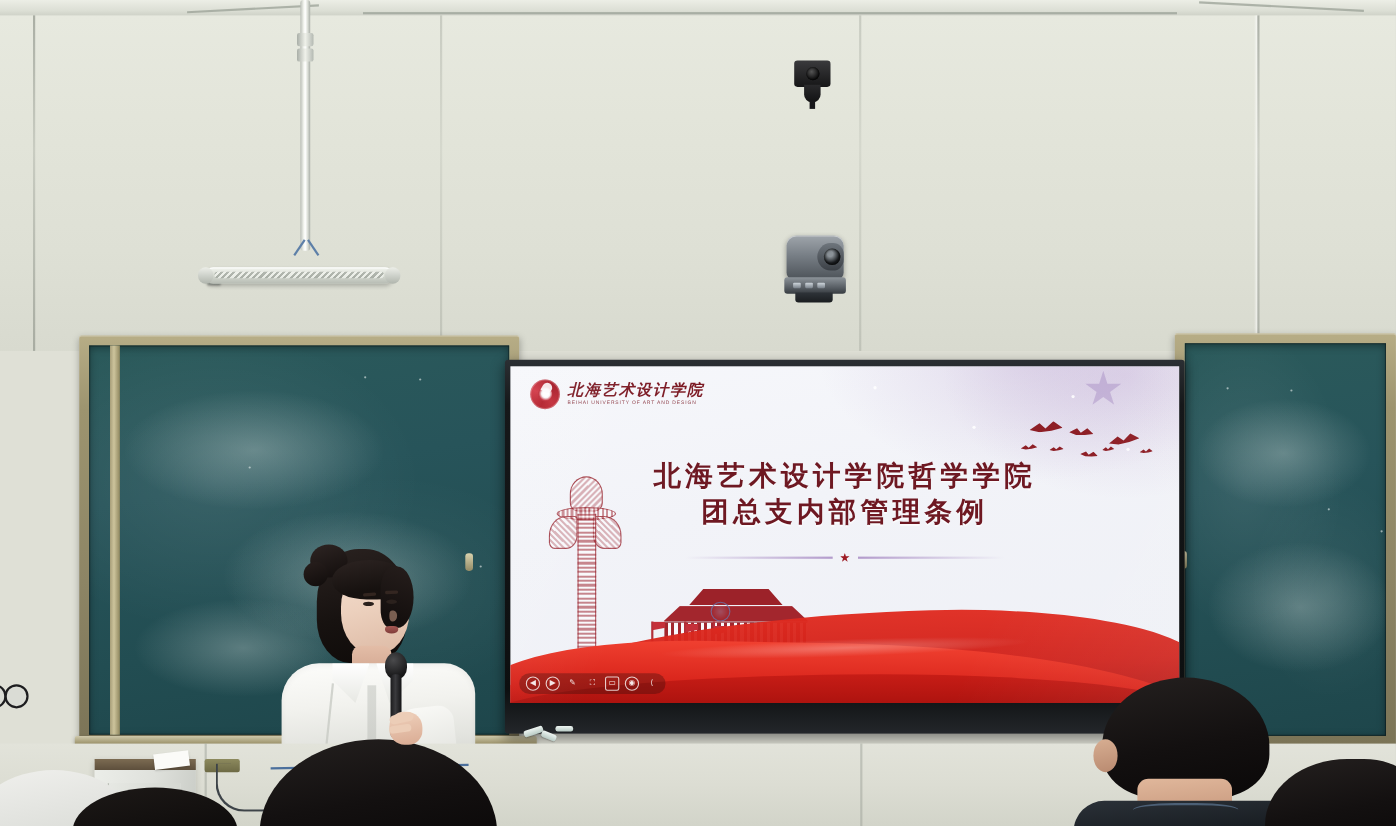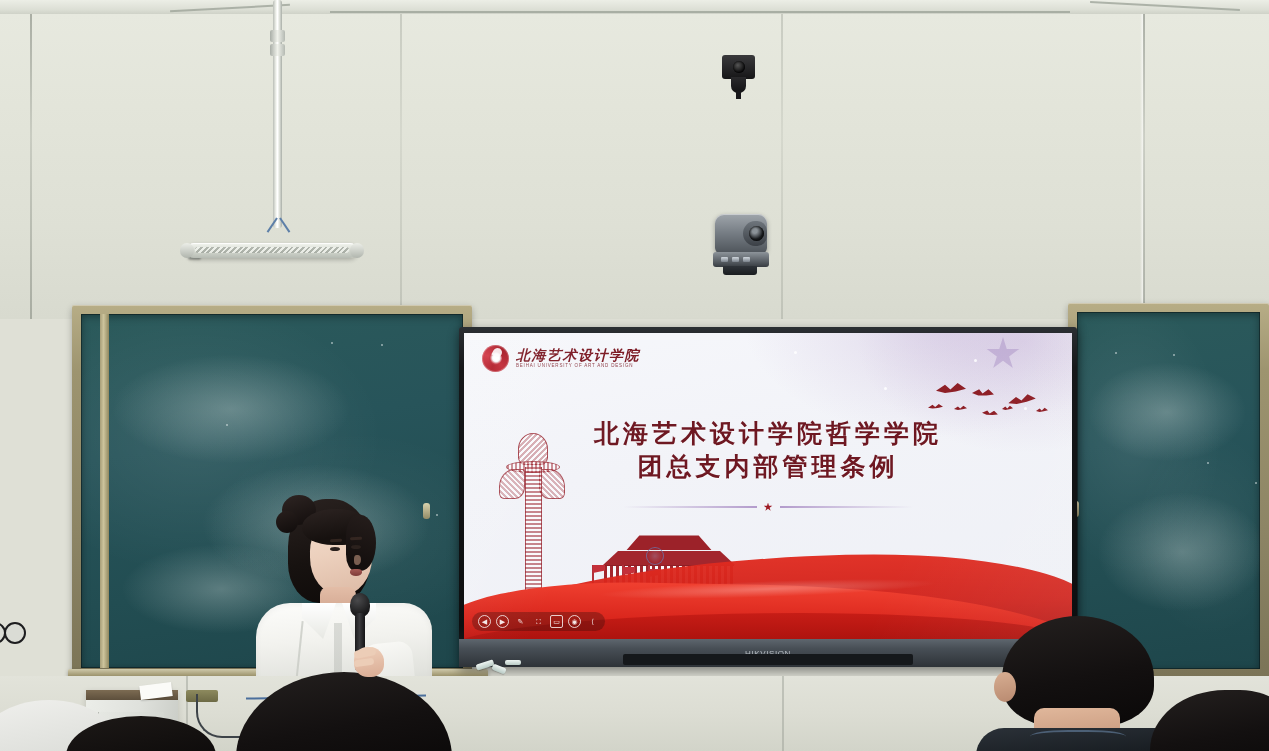--- a/index.html
+++ b/index.html
@@ -808,24 +808,20 @@
           <div class="ppt-btn plain">⛶</div>
           <div class="ppt-btn sq">▭</div>
           <div class="ppt-btn">◉</div>
           <div class="ppt-btn plain">⟨</div>
         </div>
 
       </div>
       <div class="display-glare"></div>
     </div>
 
-    <div class="display-chin">
-      <span class="display-brand">HIKVISION</span>
-      <div class="display-ioslot"></div>
-    </div>
   </div>
 
   <div class="presenter">
     <div class="p-hair-back"></div>
     <div class="p-bun"></div>
     <div class="p-bun2"></div>
     <div class="p-face"></div>
     <div class="p-fringe"></div>
     <div class="p-fringe2"></div>
     <div class="p-brow" style="left:80px; top:44px; transform:rotate(-4deg);"></div>

